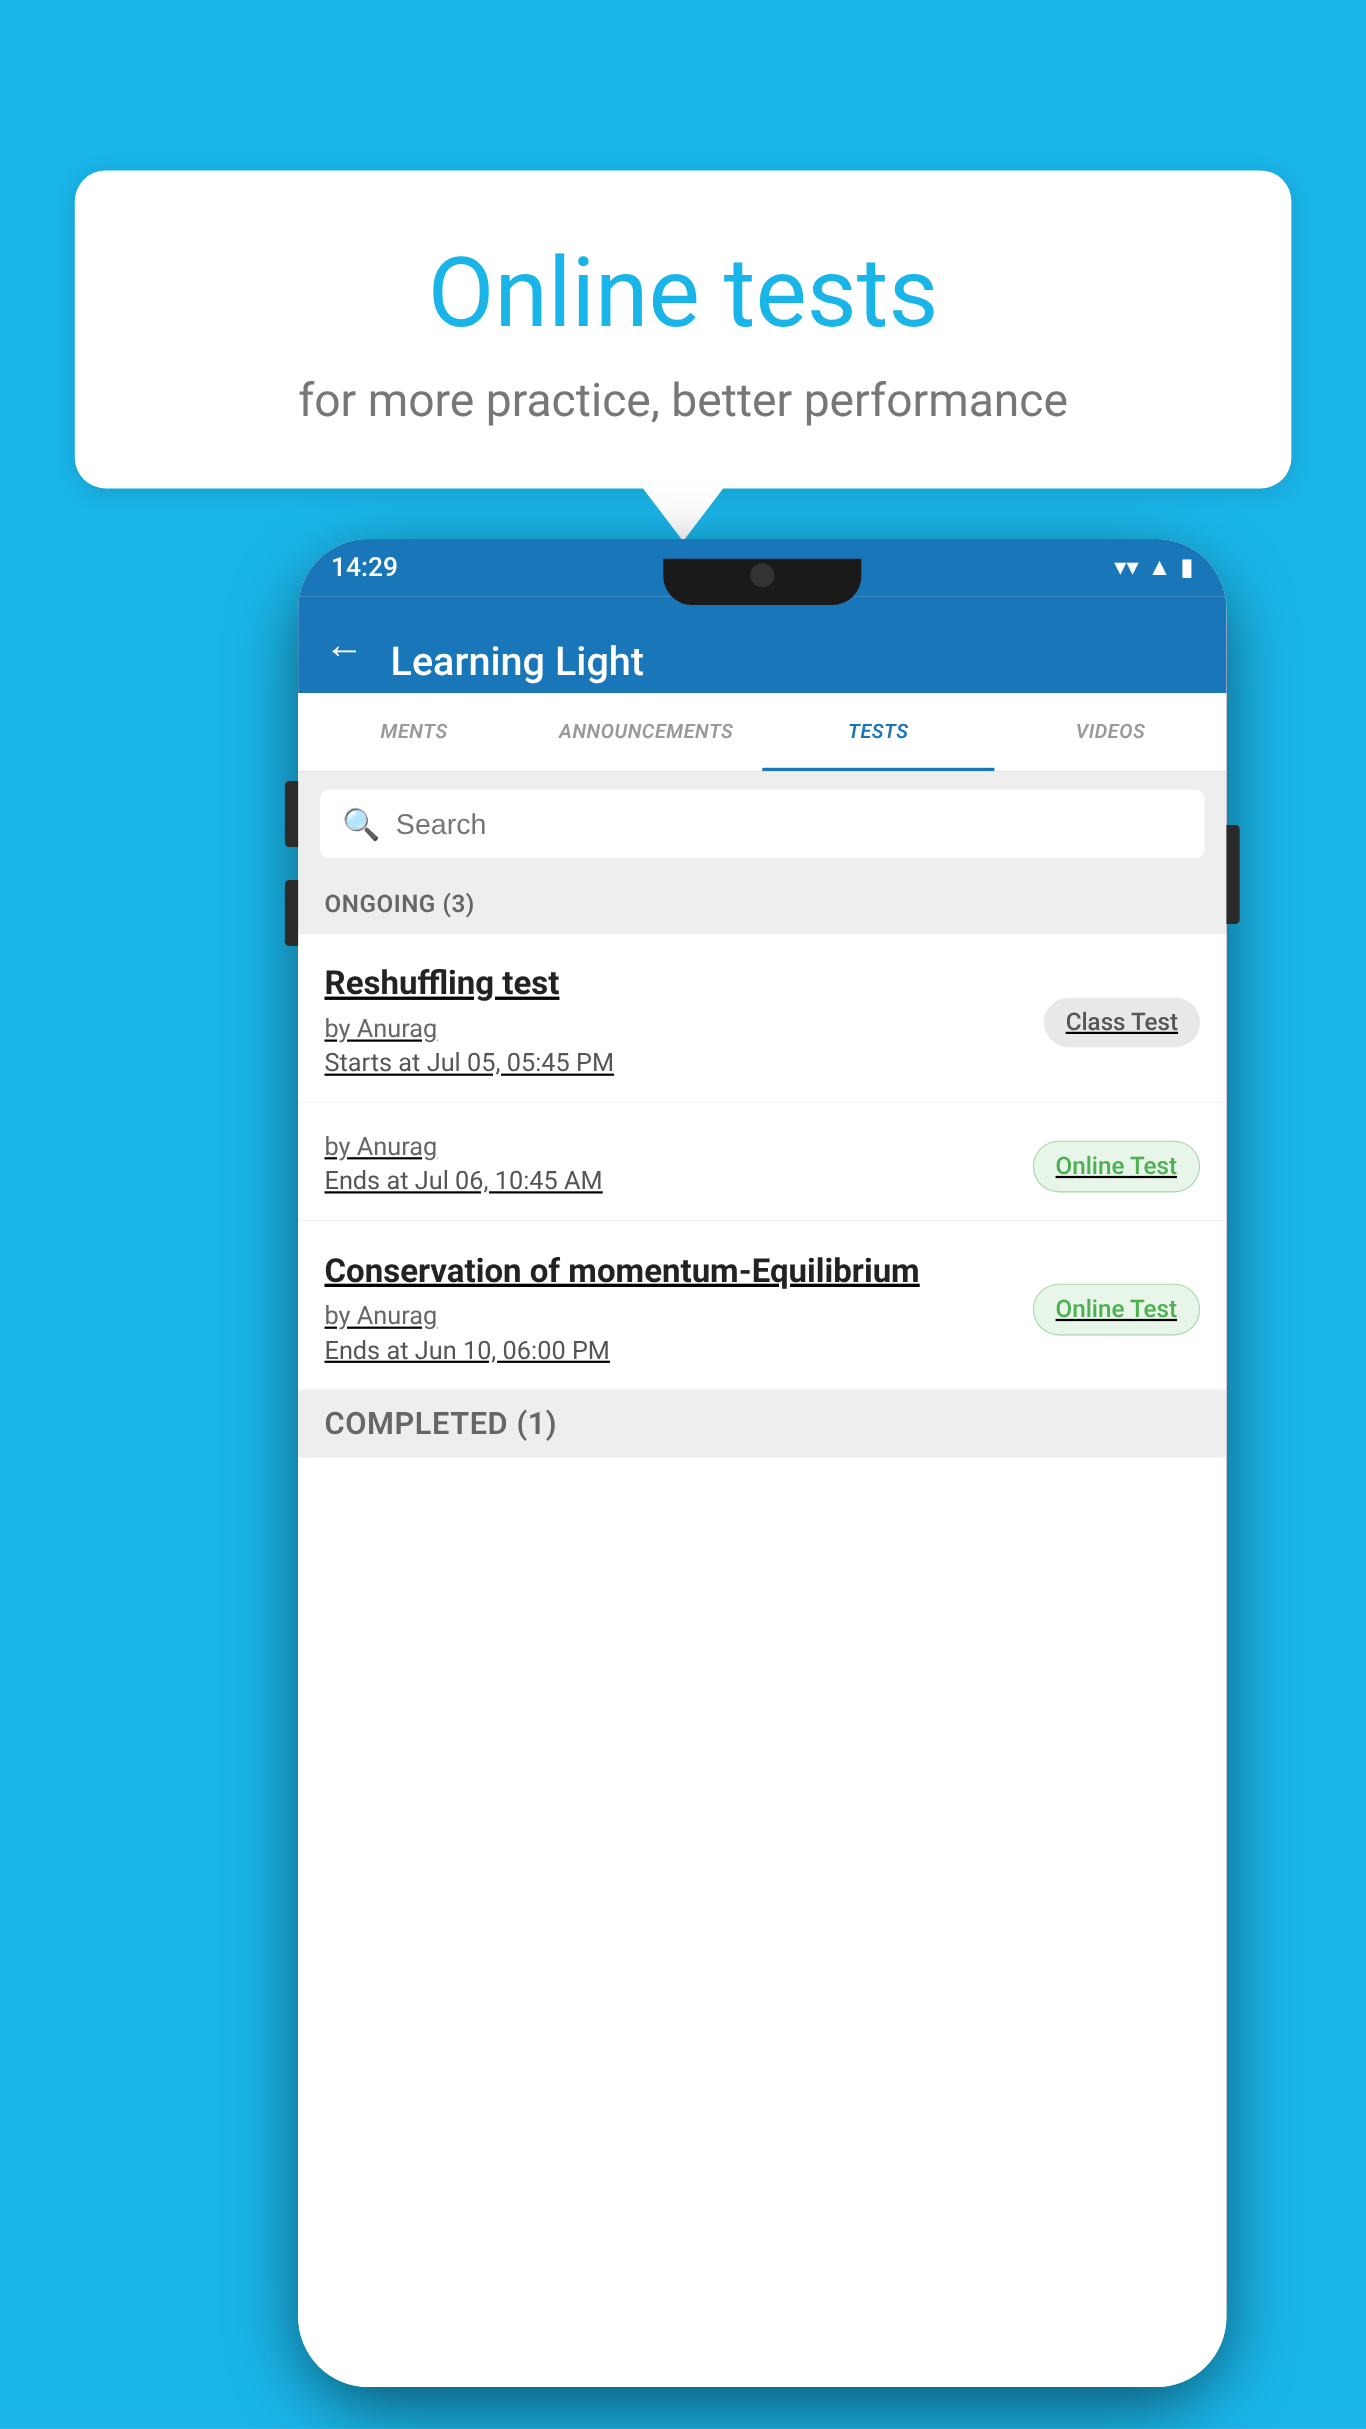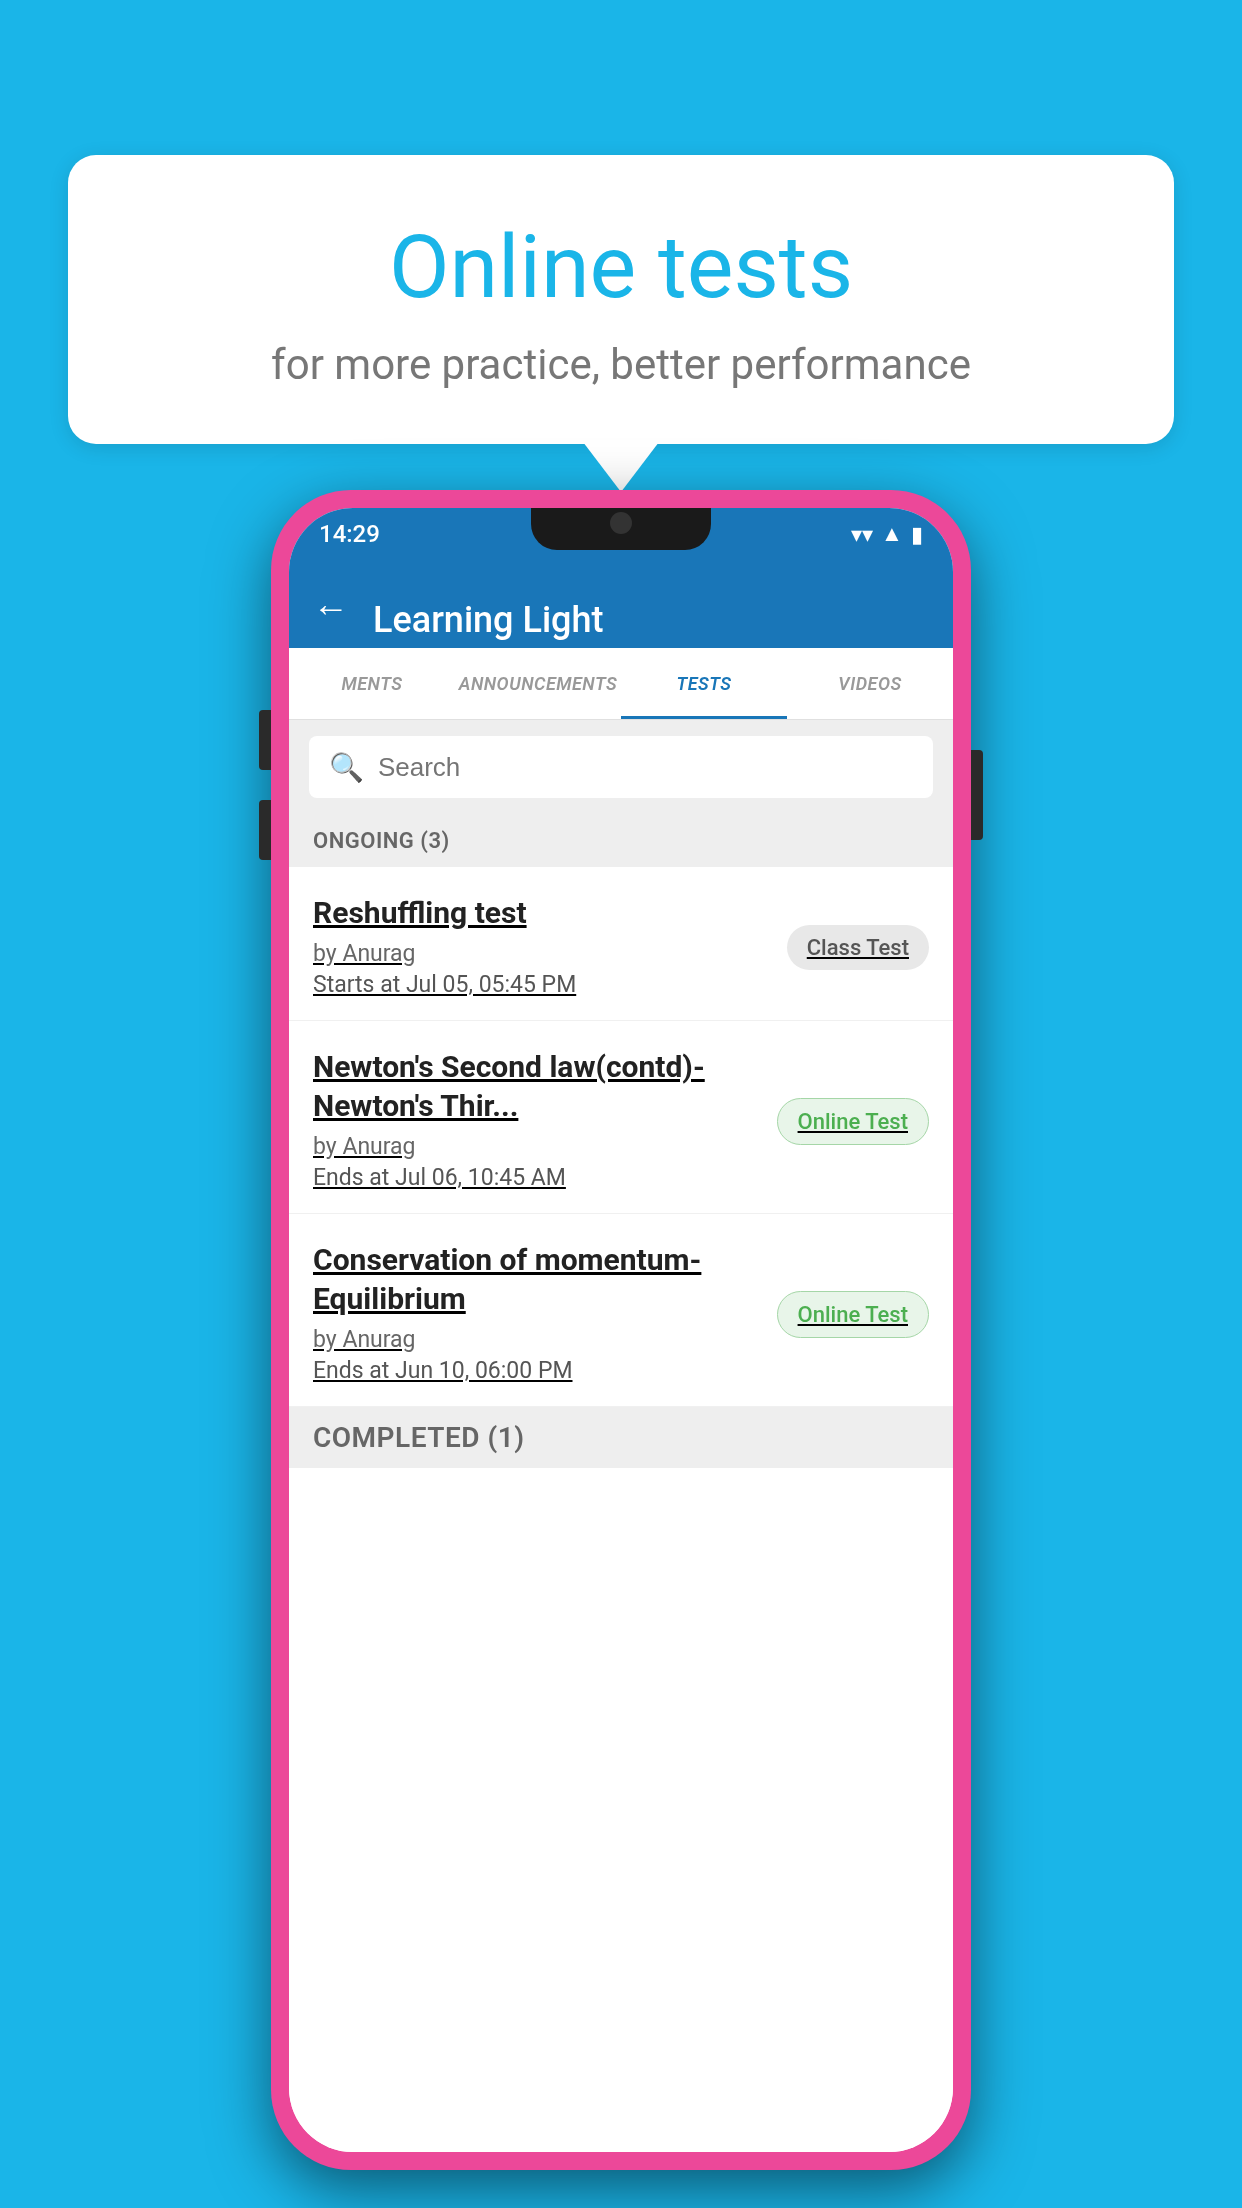--- a/index.html
+++ b/index.html
@@ -55,25 +55,24 @@
     .phone-container {
       position: absolute;
       top: 490px;
       left: 50%;
       transform: translateX(-50%);
       width: 700px;
       height: 1680px;
     }
 
     .phone-outer {
-      width: 700px;
+      width: 844px;
       height: 1680px;
       background: #ec4899;
       border-radius: 80px;
-      padding: 18px;
       box-shadow: 0 20px 60px rgba(0,0,0,0.5);
       position: relative;
     }
 
     
     .phone-notch {
       position: absolute;
       top: 18px;
       left: 50%;
       transform: translateX(-50%);
@@ -393,21 +392,20 @@
           <div class="test-info">
             <div class="test-name">Reshuffling test</div>
             <div class="test-author">by Anurag</div>
             <div class="test-date">Starts at  Jul 05, 05:45 PM</div>
           </div>
           <div class="test-badge badge-class">Class Test</div>
         </div>
 
         <div class="test-item">
           <div class="test-info">
-            <div class="test-name">Newton's Second law(contd)-Newton's Thir...</div>
             <div class="test-author">by Anurag</div>
             <div class="test-date">Ends at  Jul 06, 10:45 AM</div>
           </div>
           <div class="test-badge badge-online">Online Test</div>
         </div>
 
         <div class="test-item">
           <div class="test-info">
             <div class="test-name">Conservation of momentum-Equilibrium</div>
             <div class="test-author">by Anurag</div>

